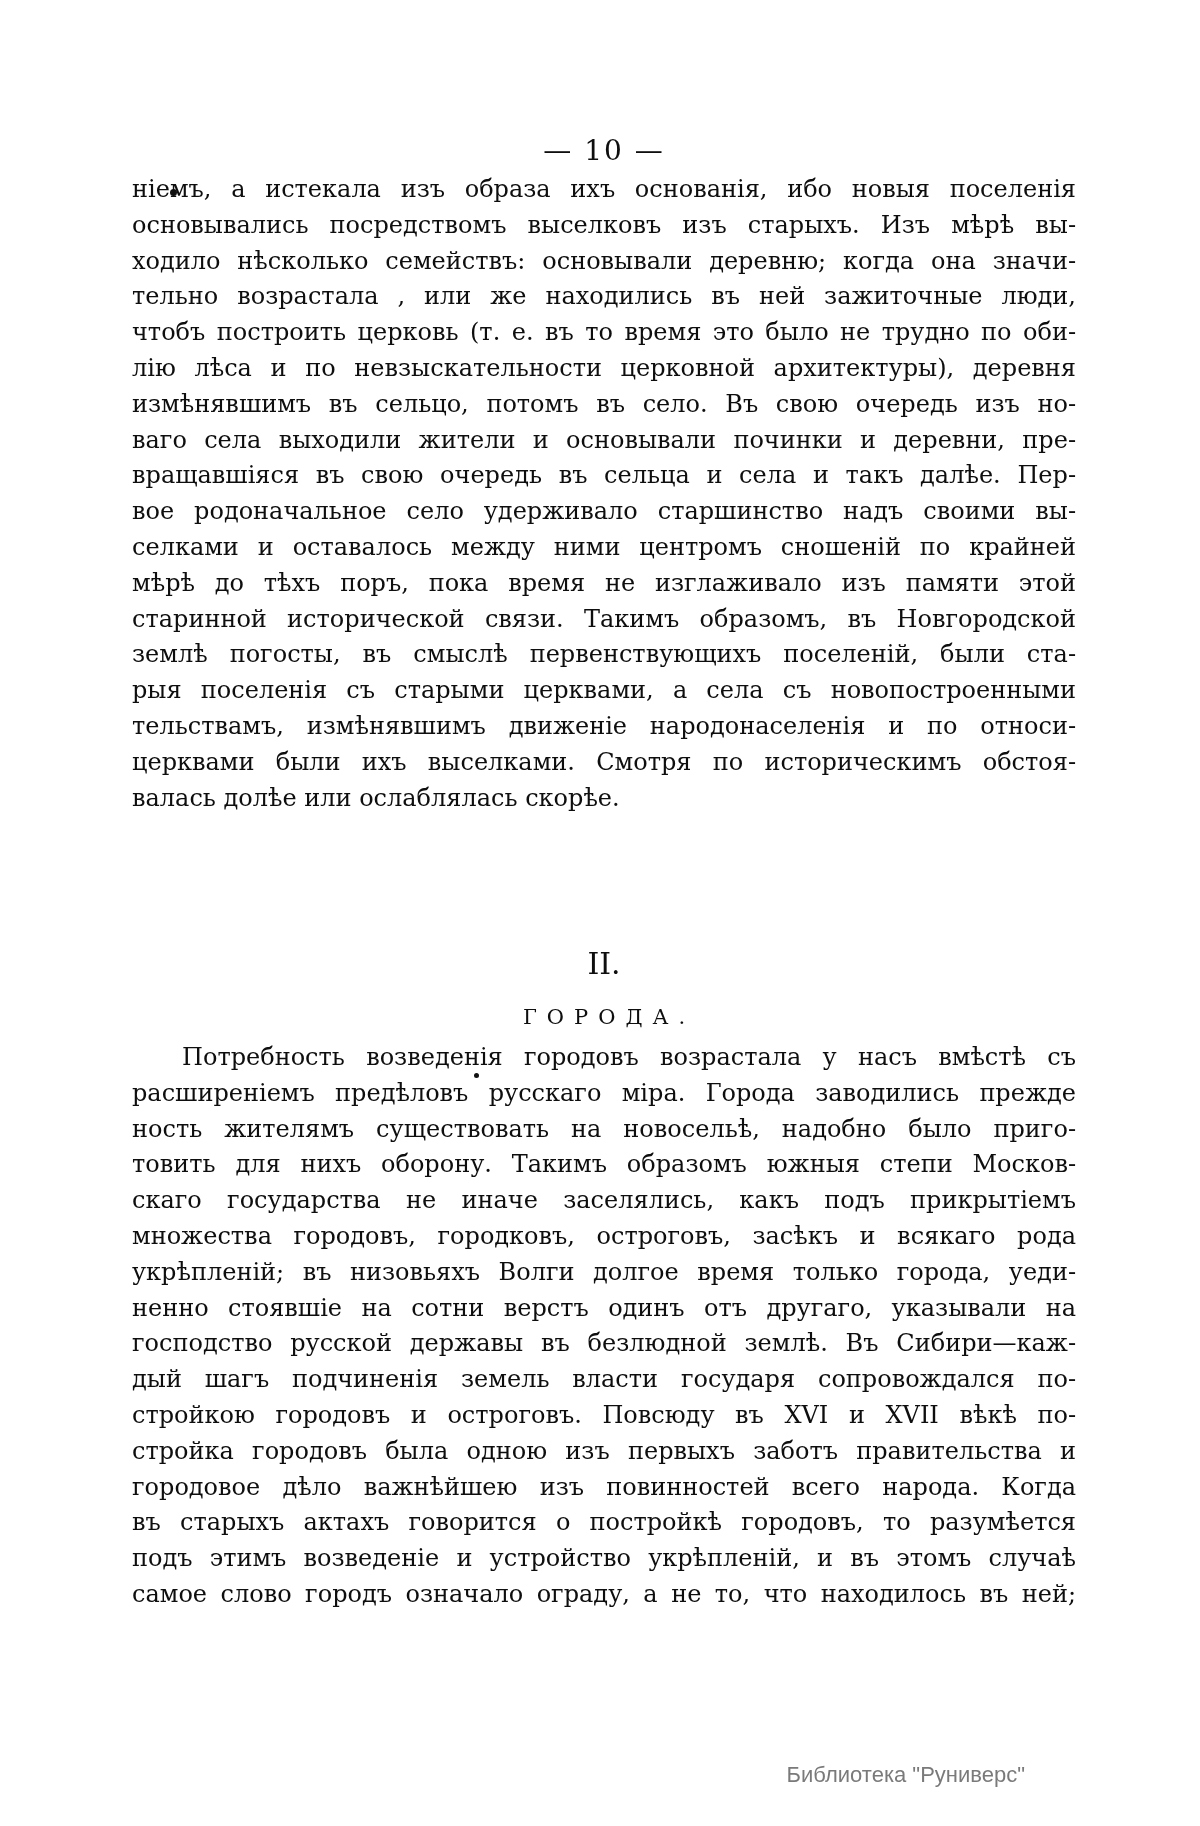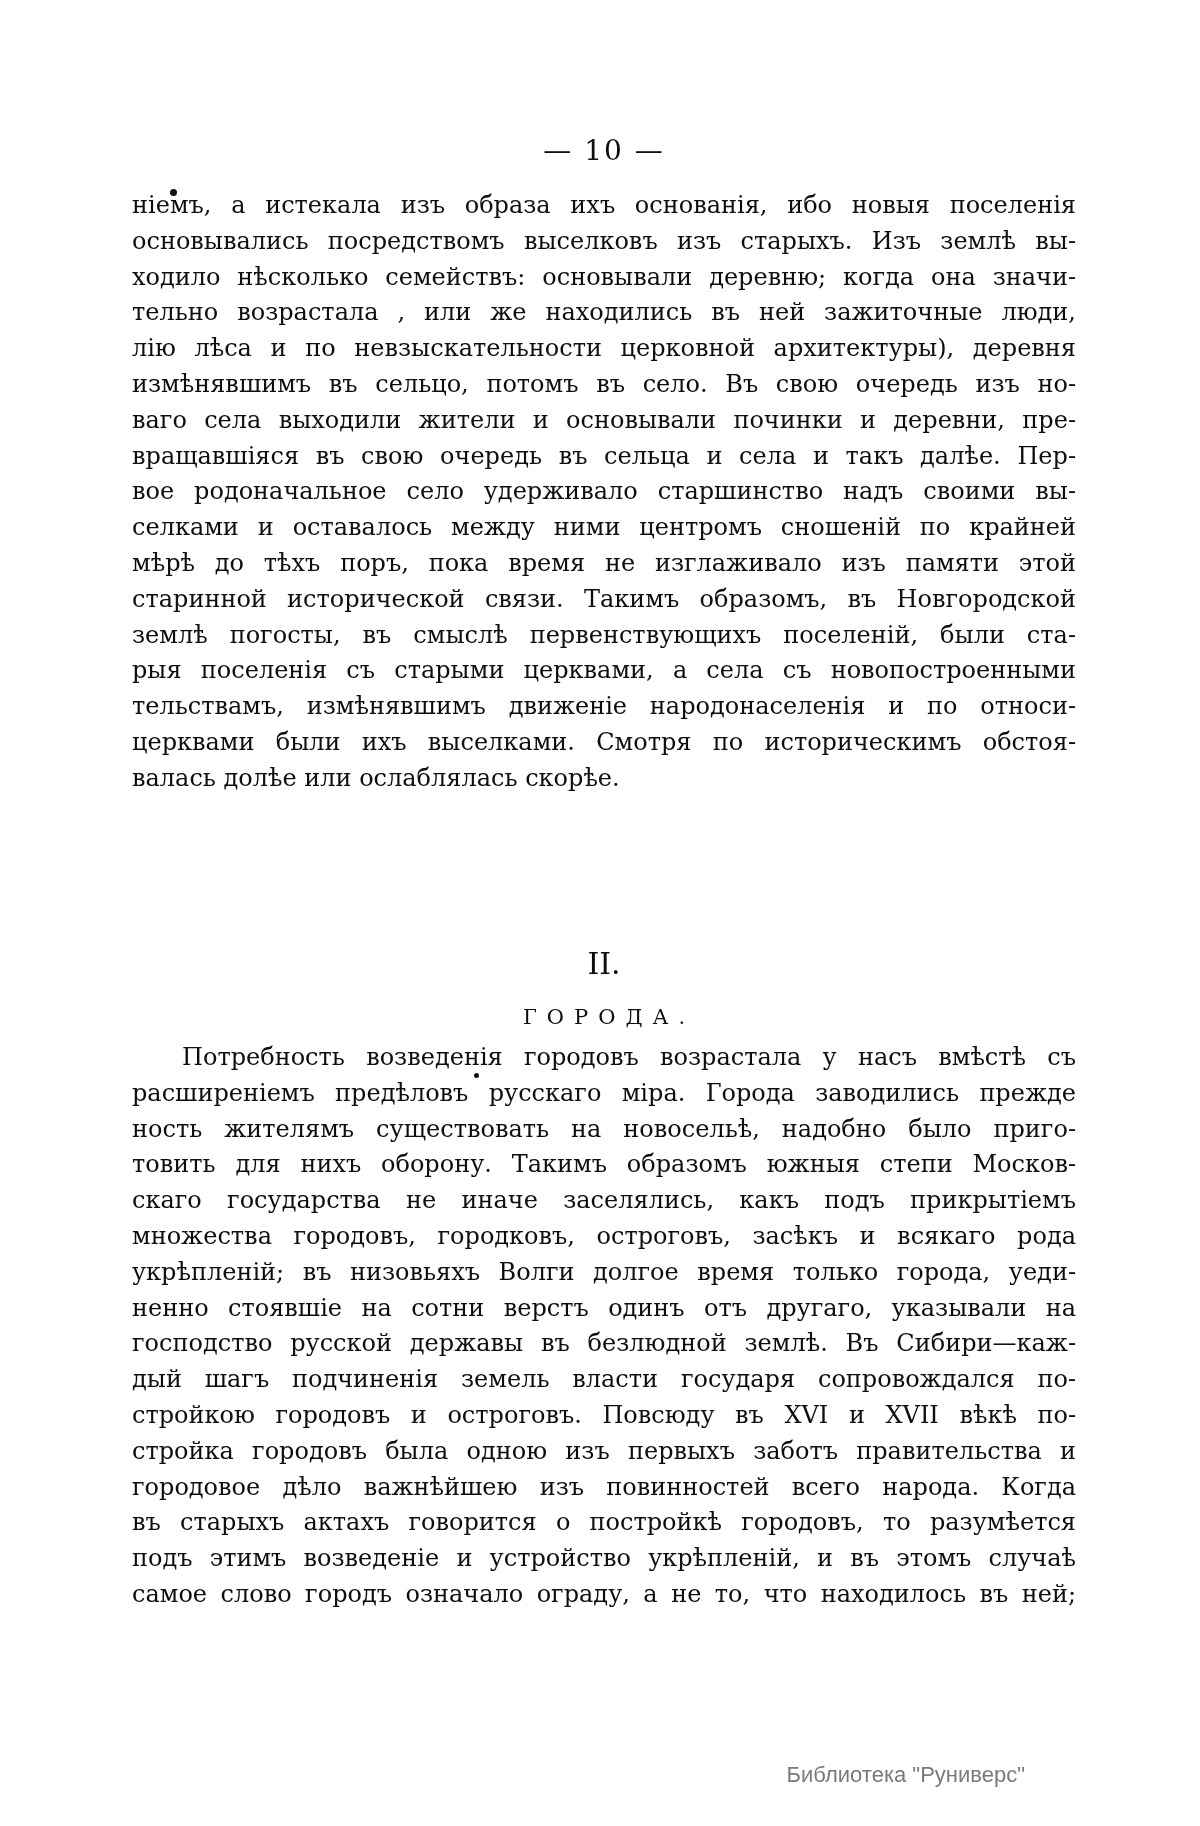--- a/index.html
+++ b/index.html
@@ -27,21 +27,21 @@
     color: #0e0e0e;
   }
   .para {
     position: absolute;
     left: 132px;
     width: 944px;
     font-size: 24px;
     line-height: 35.8px;
     color: #0e0e0e;
   }
-  .para-1 { top: 188px; }
+  .para-1 { top: 172px; }
   .para-2 { top: 1040px; }
   .ln {
     text-align: justify;
     text-align-last: justify;
     text-justify: inter-word;
     white-space: normal;
   }
   .ln-left {
     text-align-last: left;
   }
@@ -86,23 +86,24 @@
 <body>
 
 <div class="page">
 
   <div class="page-number">— 10 —</div>
 
   <span class="artifact-dot dot-1"></span>
 
   <div class="para para-1">
     <div class="ln">ніемъ, а истекала изъ образа ихъ основанія, ибо новыя поселенія</div>
-    <div class="ln">основывались посредствомъ выселковъ изъ старыхъ. Изъ землѣ вы-</div>
+    <div class="ln">основывались посредствомъ выселковъ изъ старыхъ. Изъ мѣрѣ вы-</div>
     <div class="ln">ходило нѣсколько семействъ: основывали деревню; когда она значи-</div>
     <div class="ln">тельно возрастала , или же находились въ ней зажиточные люди,</div>
+    <div class="ln">чтобъ построить церковь (т. е. въ то время это было не трудно по оби-</div>
     <div class="ln">лію лѣса и по невзыскательности церковной архитектуры), деревня</div>
     <div class="ln">измѣнявшимъ въ сельцо, потомъ въ село. Въ свою очередь изъ но-</div>
     <div class="ln">ваго села выходили жители и основывали починки и деревни, пре-</div>
     <div class="ln">вращавшіяся въ свою очередь въ сельца и села и такъ далѣе. Пер-</div>
     <div class="ln">вое родоначальное село удерживало старшинство надъ своими вы-</div>
     <div class="ln">селками и оставалось между ними центромъ сношеній по крайней</div>
     <div class="ln">мѣрѣ до тѣхъ поръ, пока время не изглаживало изъ памяти этой</div>
     <div class="ln">старинной исторической связи. Такимъ образомъ, въ Новгородской</div>
     <div class="ln">землѣ погосты, въ смыслѣ первенствующихъ поселеній, были ста-</div>
     <div class="ln">рыя поселенія съ старыми церквами, а села съ новопостроенными</div>

